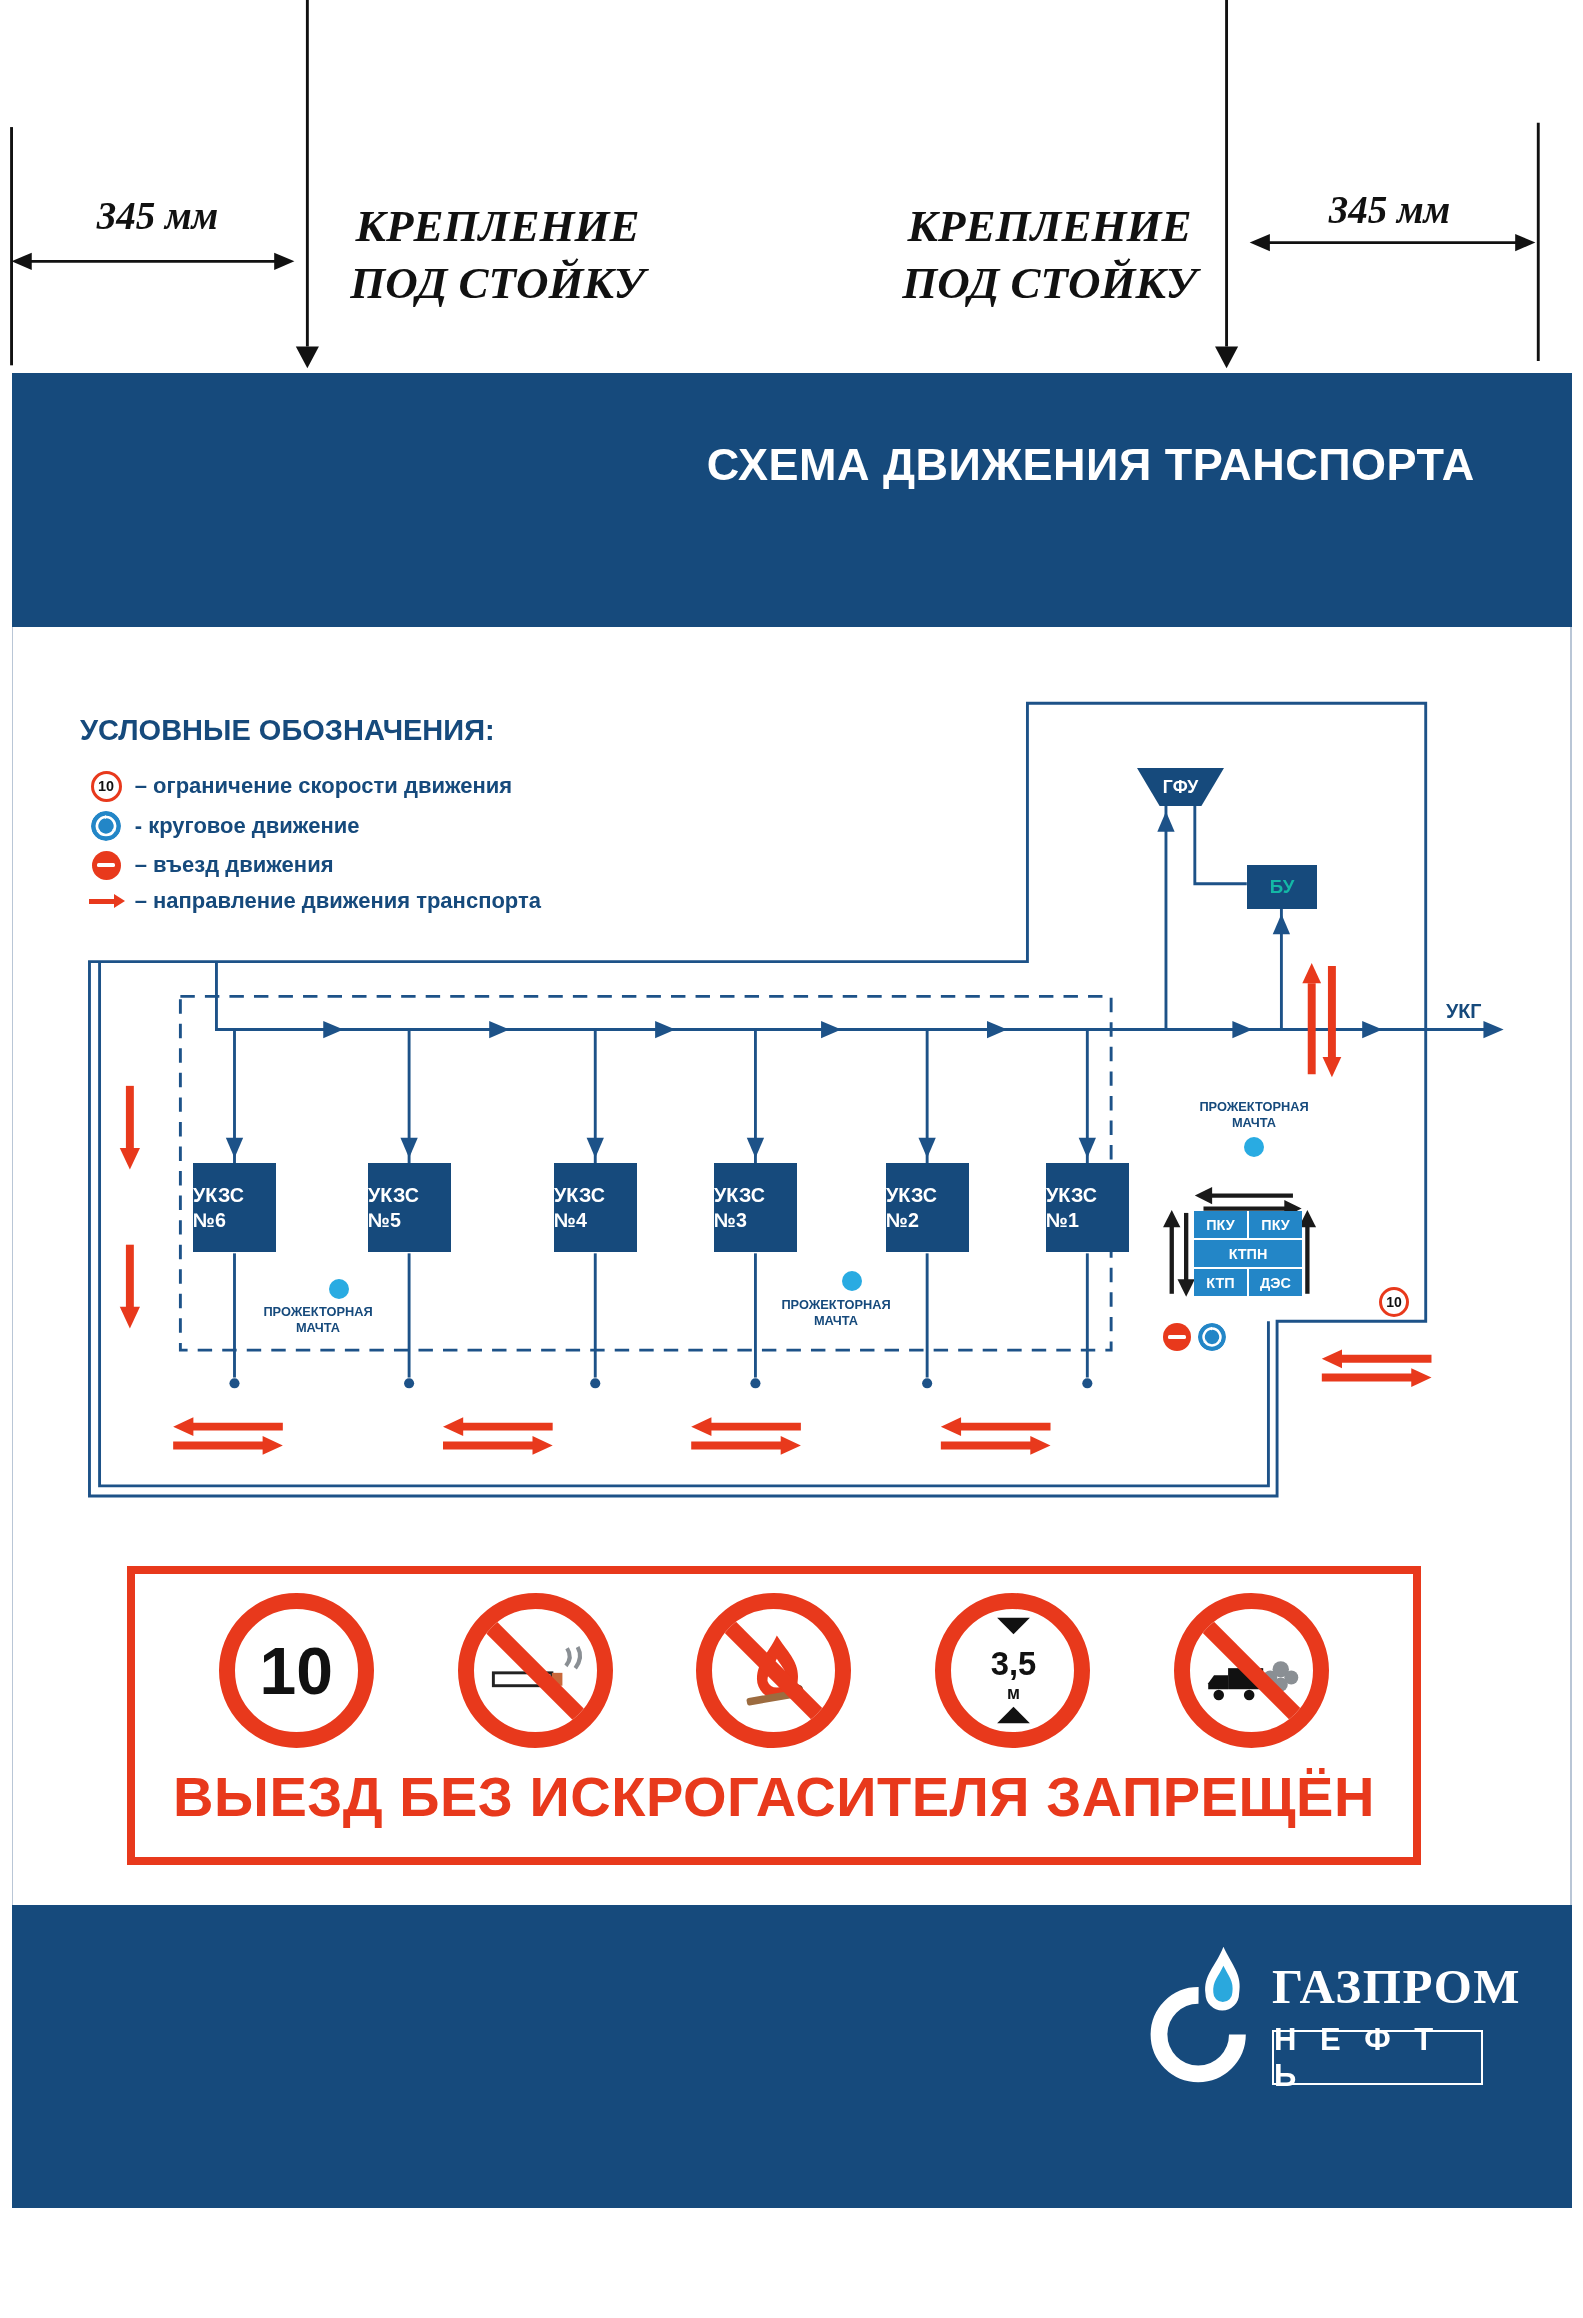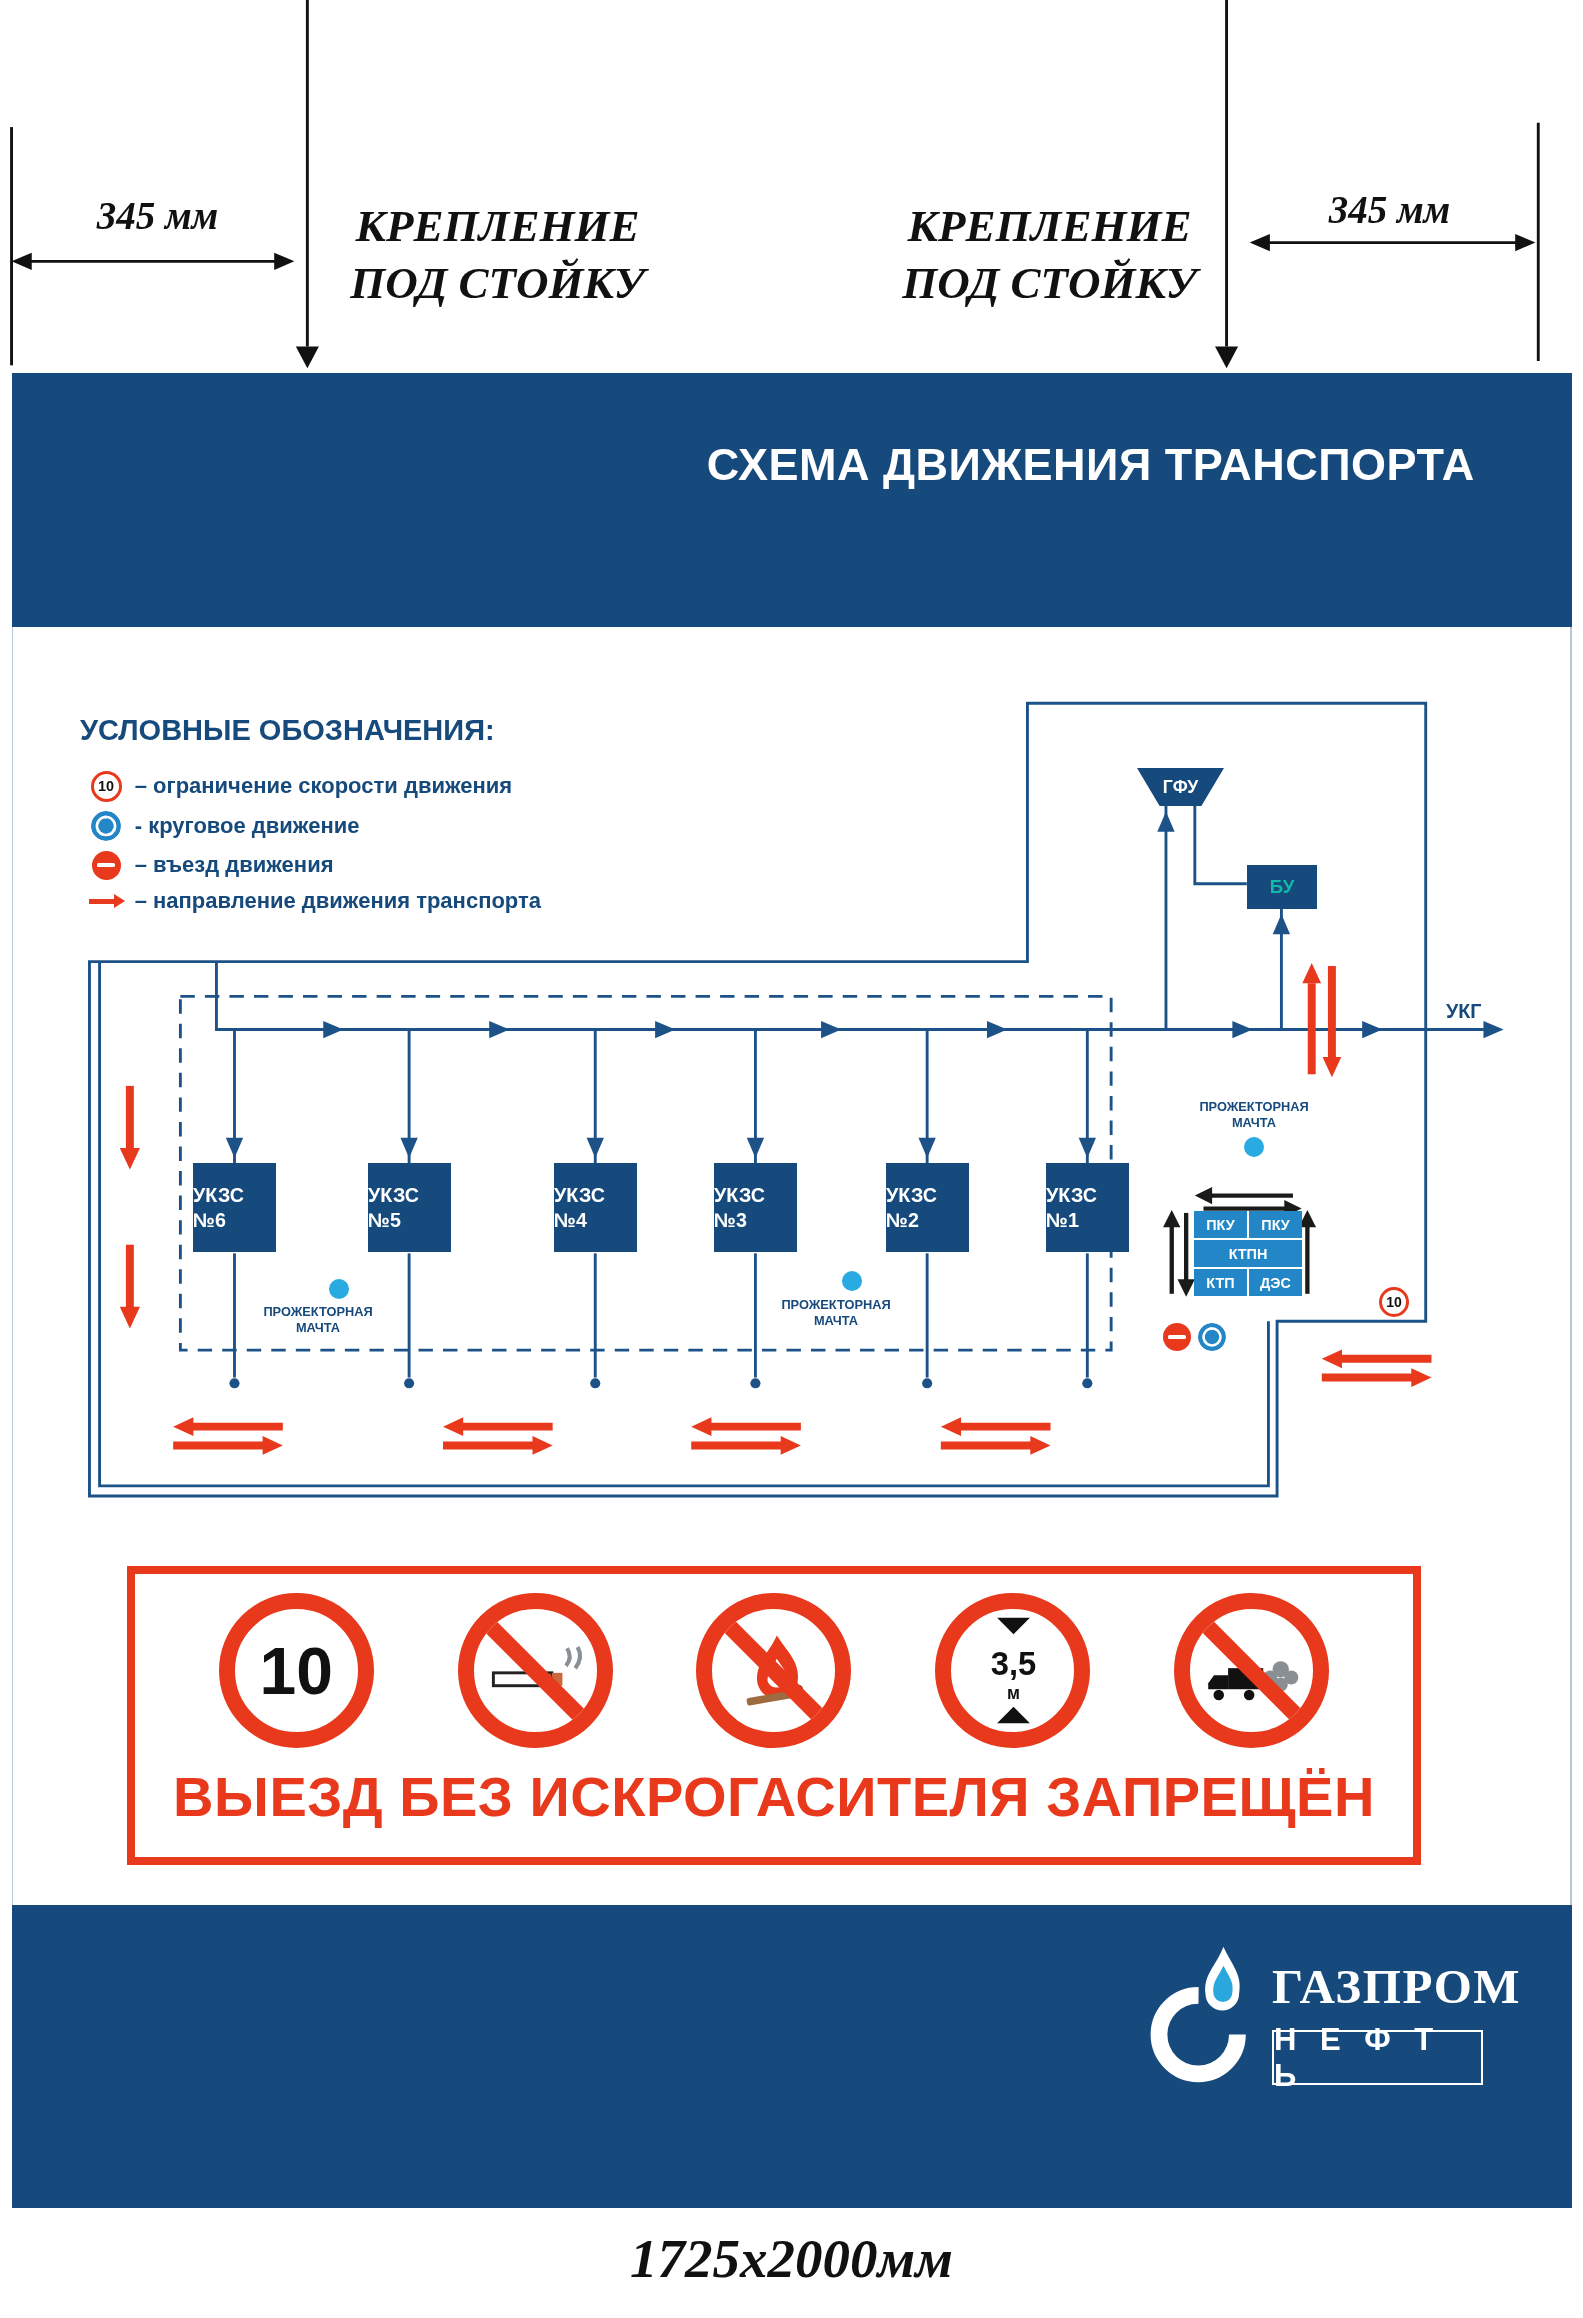--- a/index.html
+++ b/index.html
@@ -391,16 +391,15 @@
   </div>
 
   <svg class="abs" style="left:1145px;top:1942px;" width="112" height="146" viewBox="0 0 200 260">
     <circle cx="95" cy="165" r="70" fill="none" stroke="#fff" stroke-width="30" stroke-dasharray="330 110"></circle>
     <path d="M140 8 C 156 42 174 58 168 92 A 30 30 0 0 1 108 92 C 104 58 126 44 140 8 Z" fill="#fff"></path>
     <path d="M140 42 C 149 60 159 70 156 90 A 17 17 0 0 1 122 90 C 120 70 132 60 140 42 Z" fill="#2aa8dd"></path>
   </svg>
   <div class="abs brand-name" style="left:1272px;top:1958px;">ГАЗПРОМ</div>
   <div class="abs brand-sub" style="left:1272px;top:2030px;">Н Е Ф Т Ь</div>
 
-  <div class="abs size-label" style="left:0;top:2227px;">1725х2000мм</div>
 
 </div>
 
 
 </body></html>

